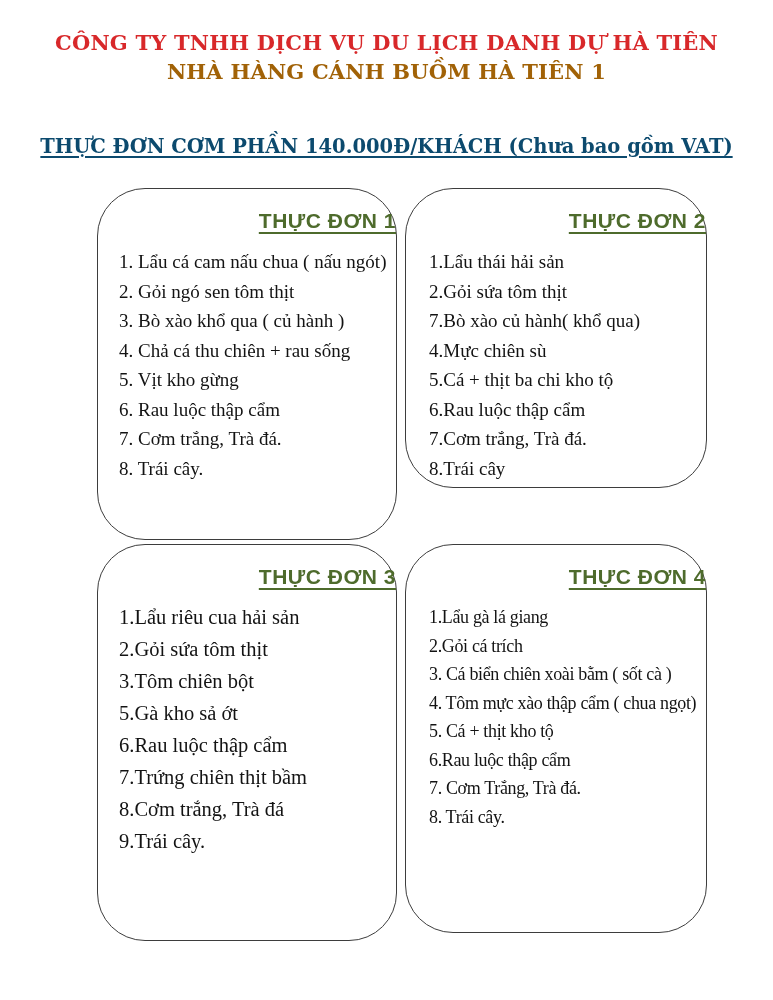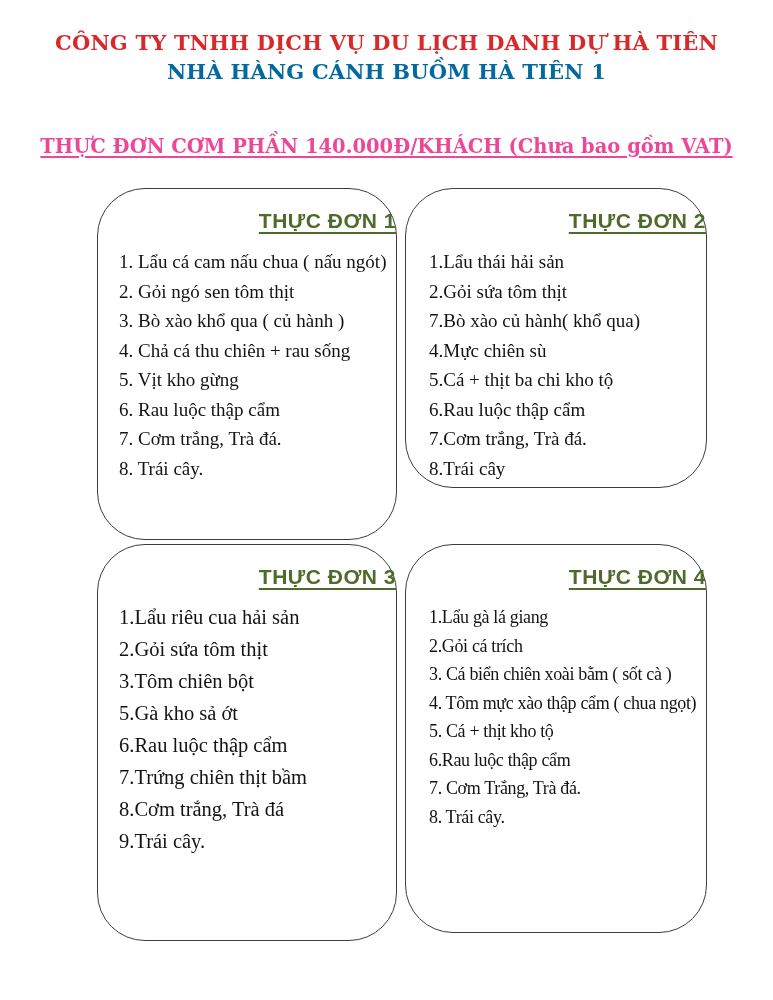--- a/index.html
+++ b/index.html
@@ -30,31 +30,31 @@
   }
   .title-restaurant {
     position: absolute;
     top: 59px; left: 0; right: 0;
     margin: 0;
     text-align: center;
     font-family: "DejaVu Serif", serif;
     font-weight: bold;
     font-size: 21px;
     letter-spacing: 0.2px;
-    color: #0369a1;
+    color: #a16207;
   }
   .subtitle {
     position: absolute;
     top: 135px; left: 0; right: 0;
     margin: 0;
     text-align: center;
     font-family: "DejaVu Serif", serif;
     font-weight: bold;
     font-size: 19.5px;
-    color: #ec4899;
+    color: #0c4a6e;
     text-decoration: underline;
     text-decoration-thickness: 1.5px;
     text-underline-offset: 3px;
   }
 
   
   .menu-box {
     position: absolute;
     box-sizing: border-box;
     border: 1.5px solid #3d3d3d;

